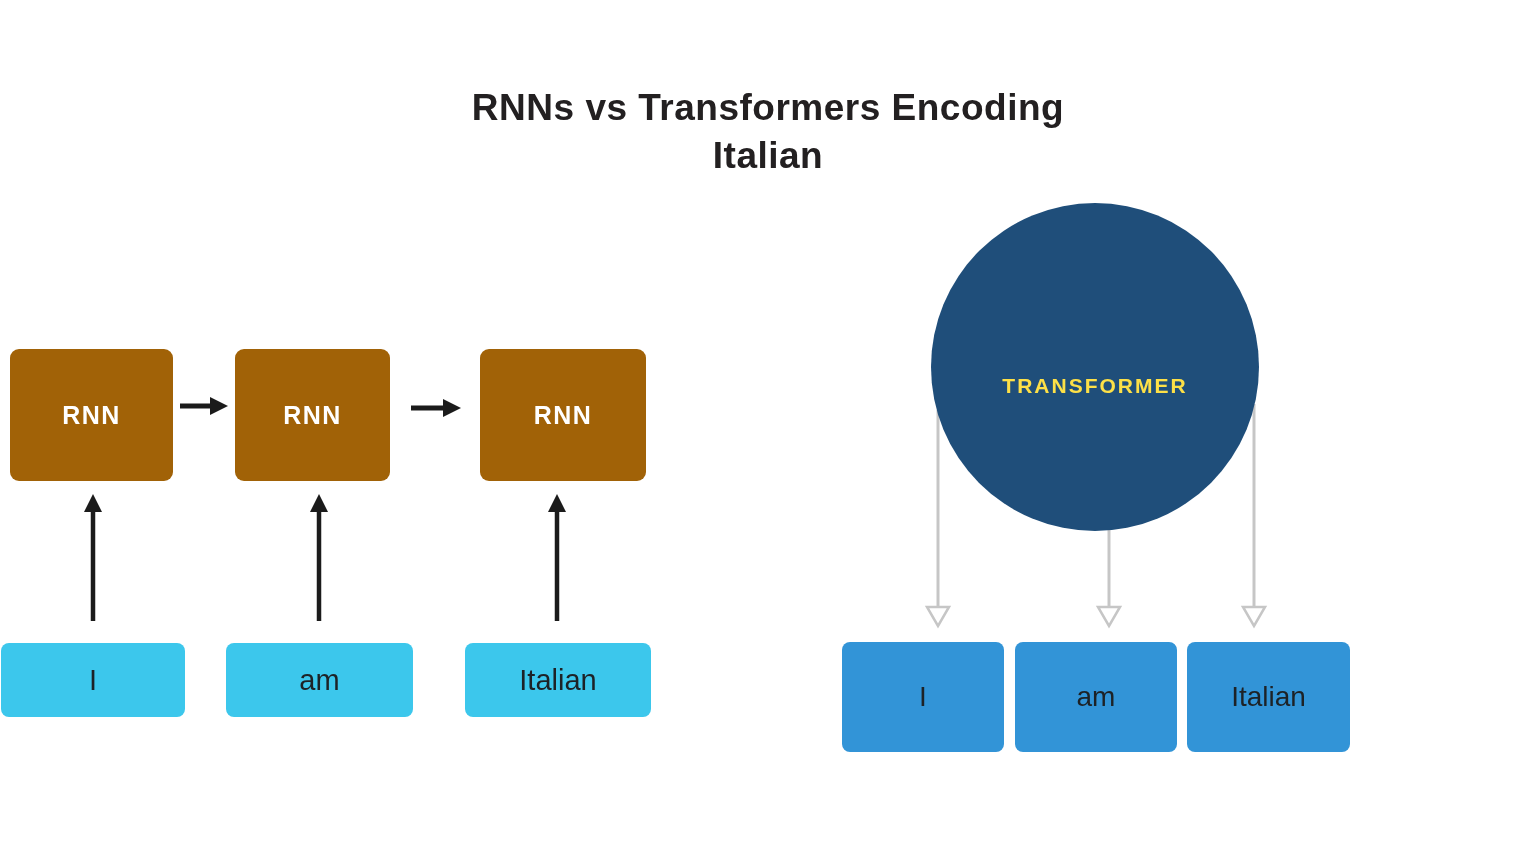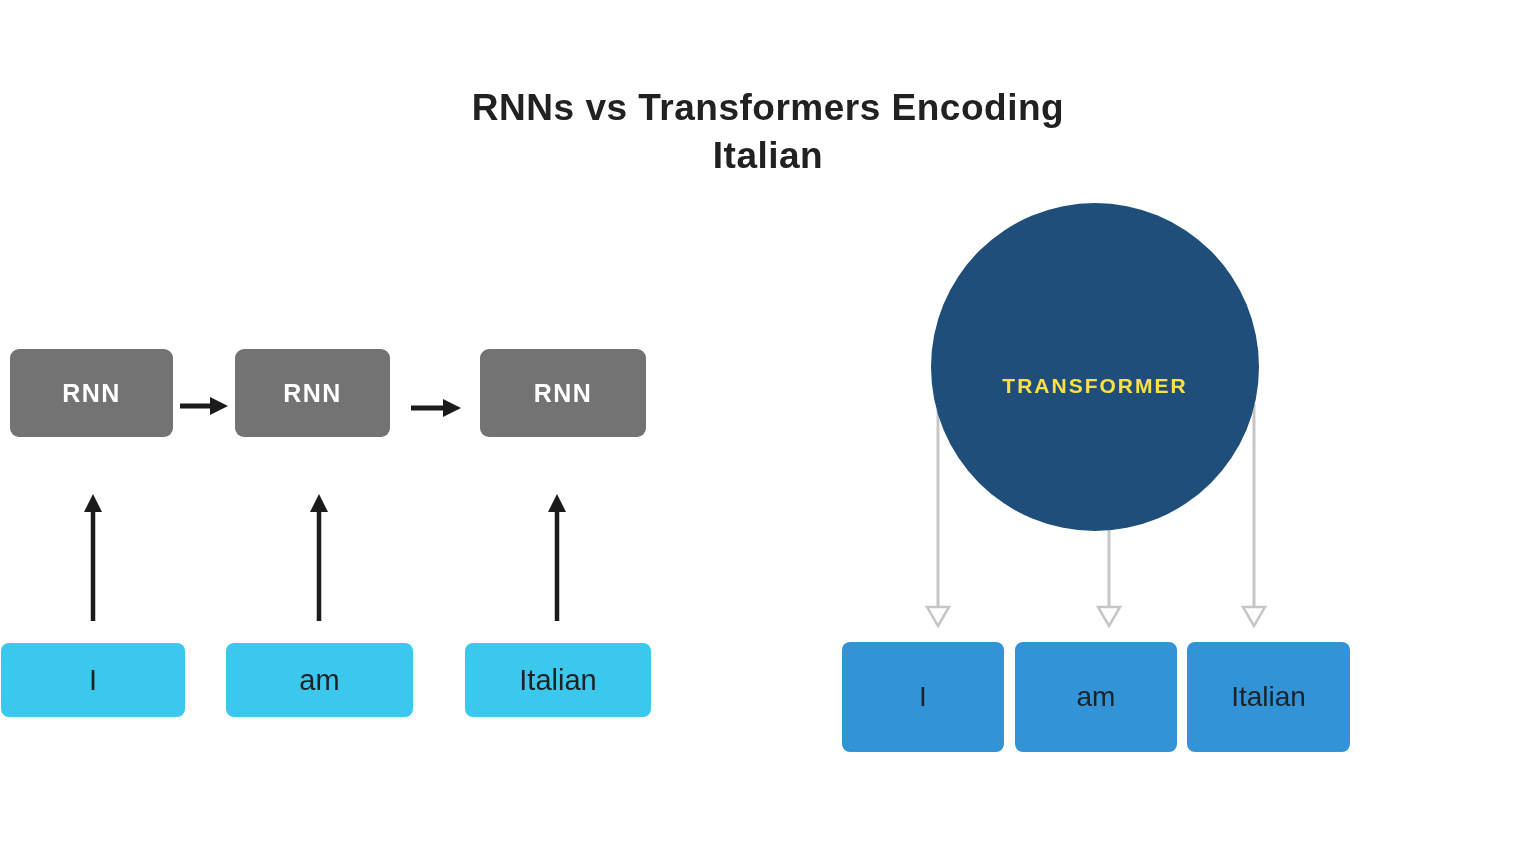--- a/index.html
+++ b/index.html
@@ -36,23 +36,23 @@
   }
   .node {
     position: absolute;
     z-index: 2;
     display: flex;
     align-items: center;
     justify-content: center;
   }
   .rnn-box {
     width: 163px;
-    height: 88px;
+    height: 132px;
     top: 349px;
-    background: #737373;
+    background: #a16207;
     border-radius: 9px;
     color: #ffffff;
     font-size: 25px;
     font-weight: 700;
     letter-spacing: 1.5px;
     text-align: center;
   }
   .rnn-1 { left: 10px; }
   .rnn-2 { left: 235px; width: 155px; }
   .rnn-3 { left: 480px; width: 166px; }

